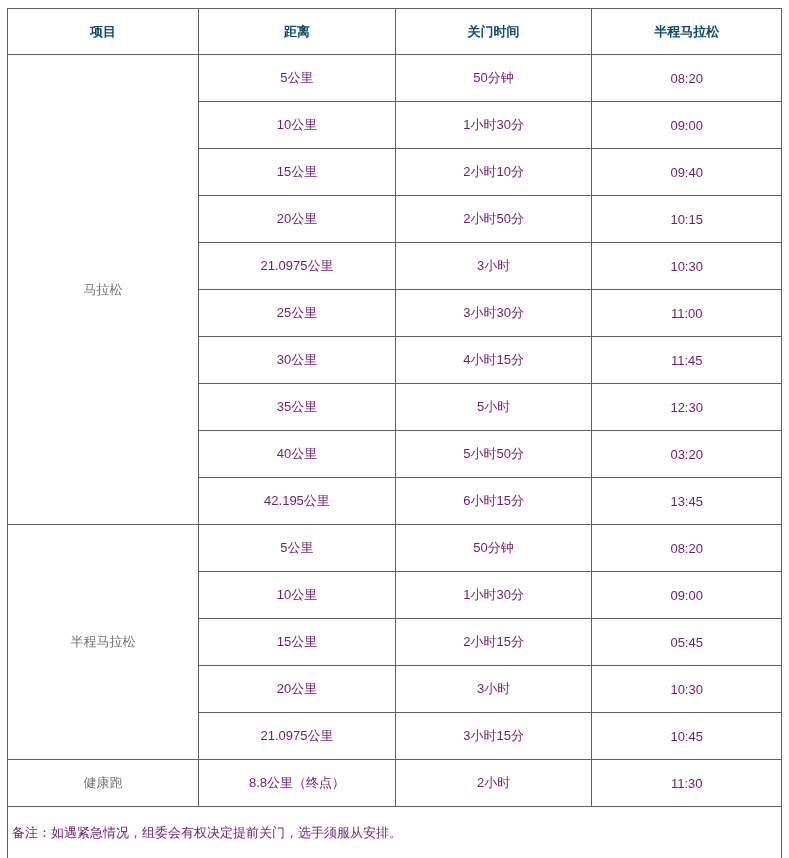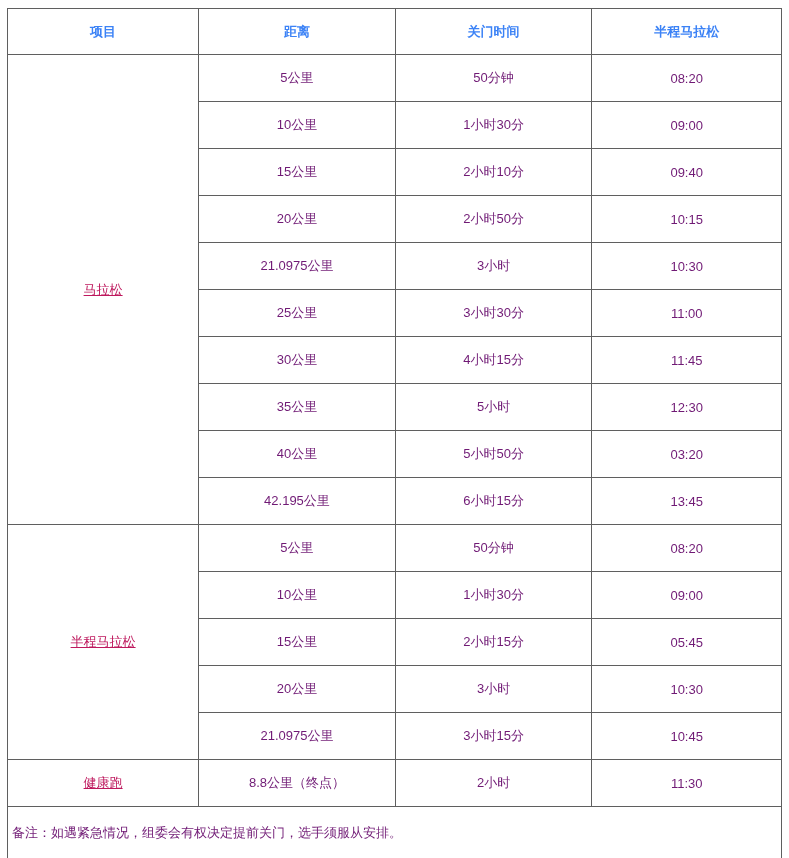--- a/index.html
+++ b/index.html
@@ -32,29 +32,28 @@
     vertical-align: middle;
     font-size: 13px;
     color: #701a75;
     padding: 0 4px;
     overflow: hidden;
     white-space: nowrap;
   }
   table.schedule thead th {
     height: 45px;
     font-weight: bold;
-    color: #3b82f6;
+    color: #0c4a6e;
   }
   table.schedule tbody td {
     height: 46px;
     font-weight: normal;
   }
   table.schedule tbody td.event-cell {
-    color: #be185d;
-    text-decoration: underline;
+    color: #737373;
   }
   table.schedule tfoot td.note-cell {
     height: 52px;
     text-align: left;
     font-weight: normal;
   }
 </style>
 </head>
 <body>
 

